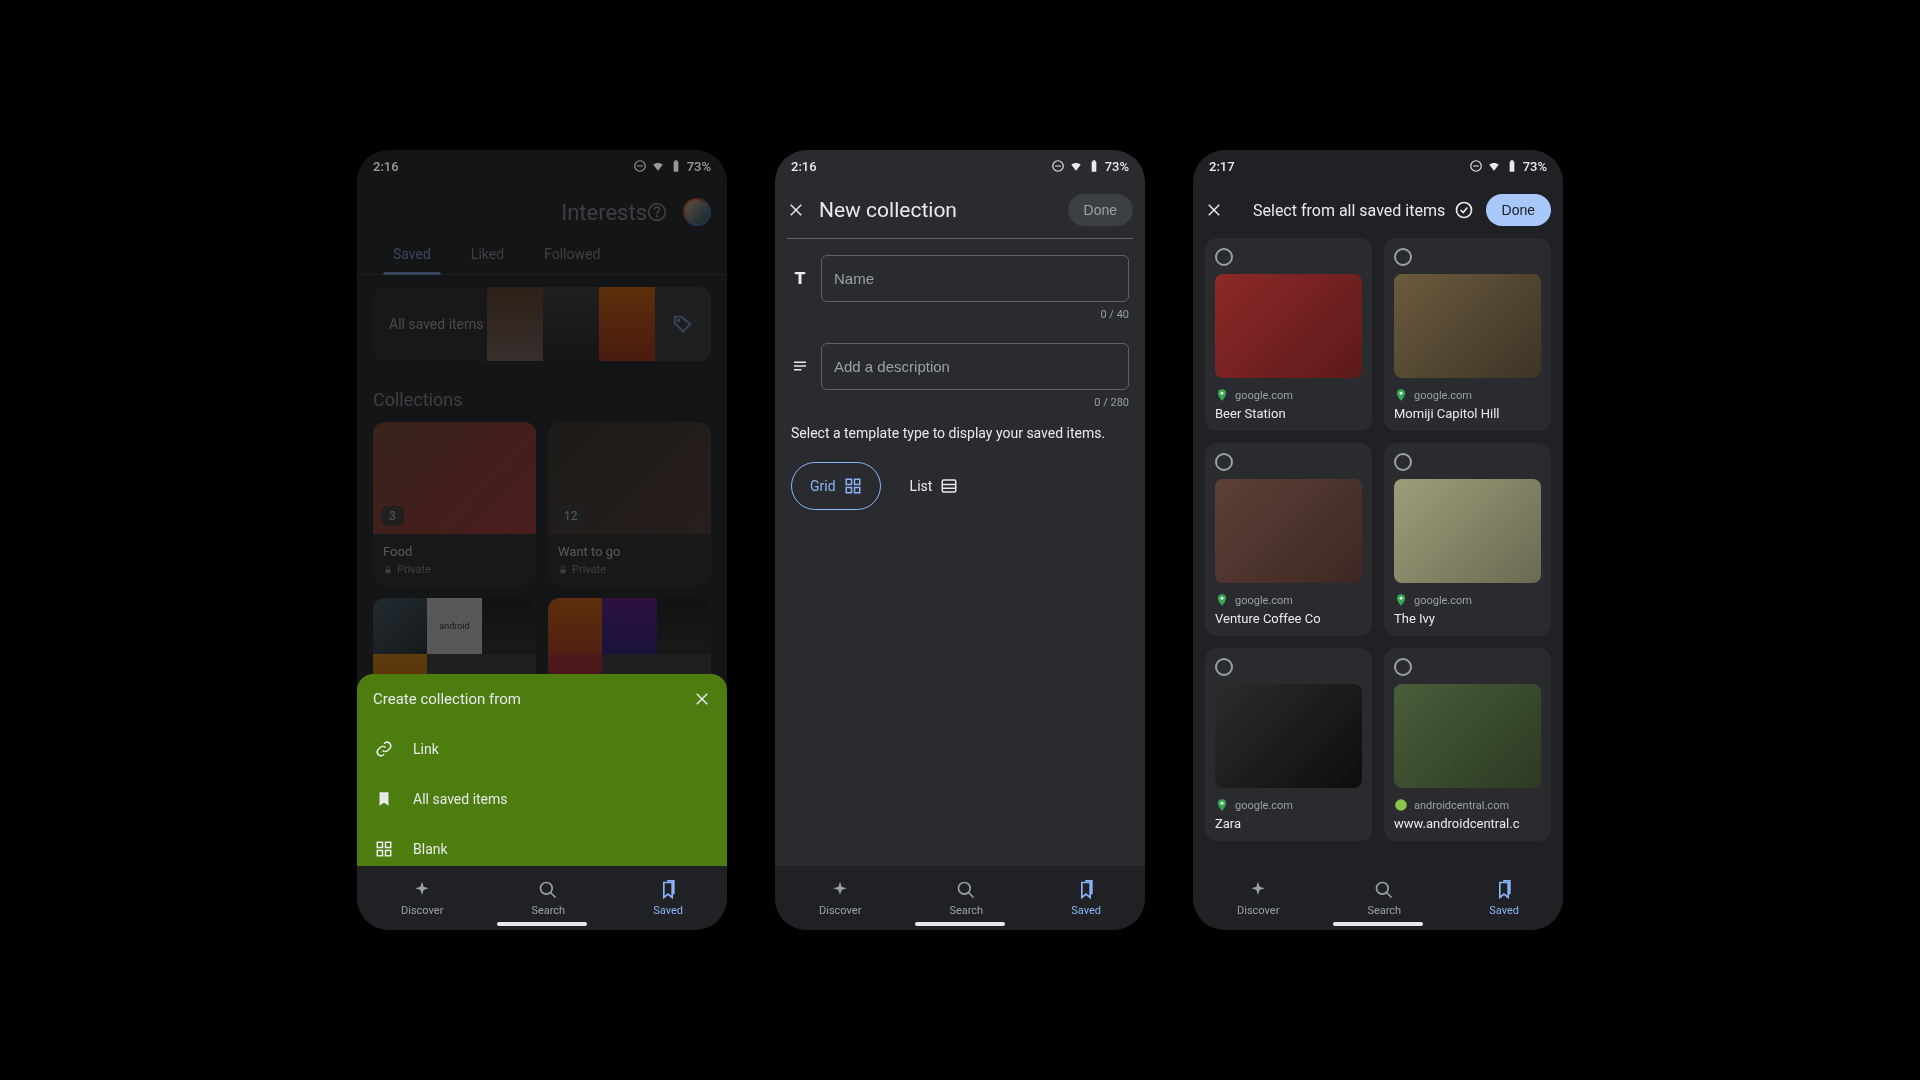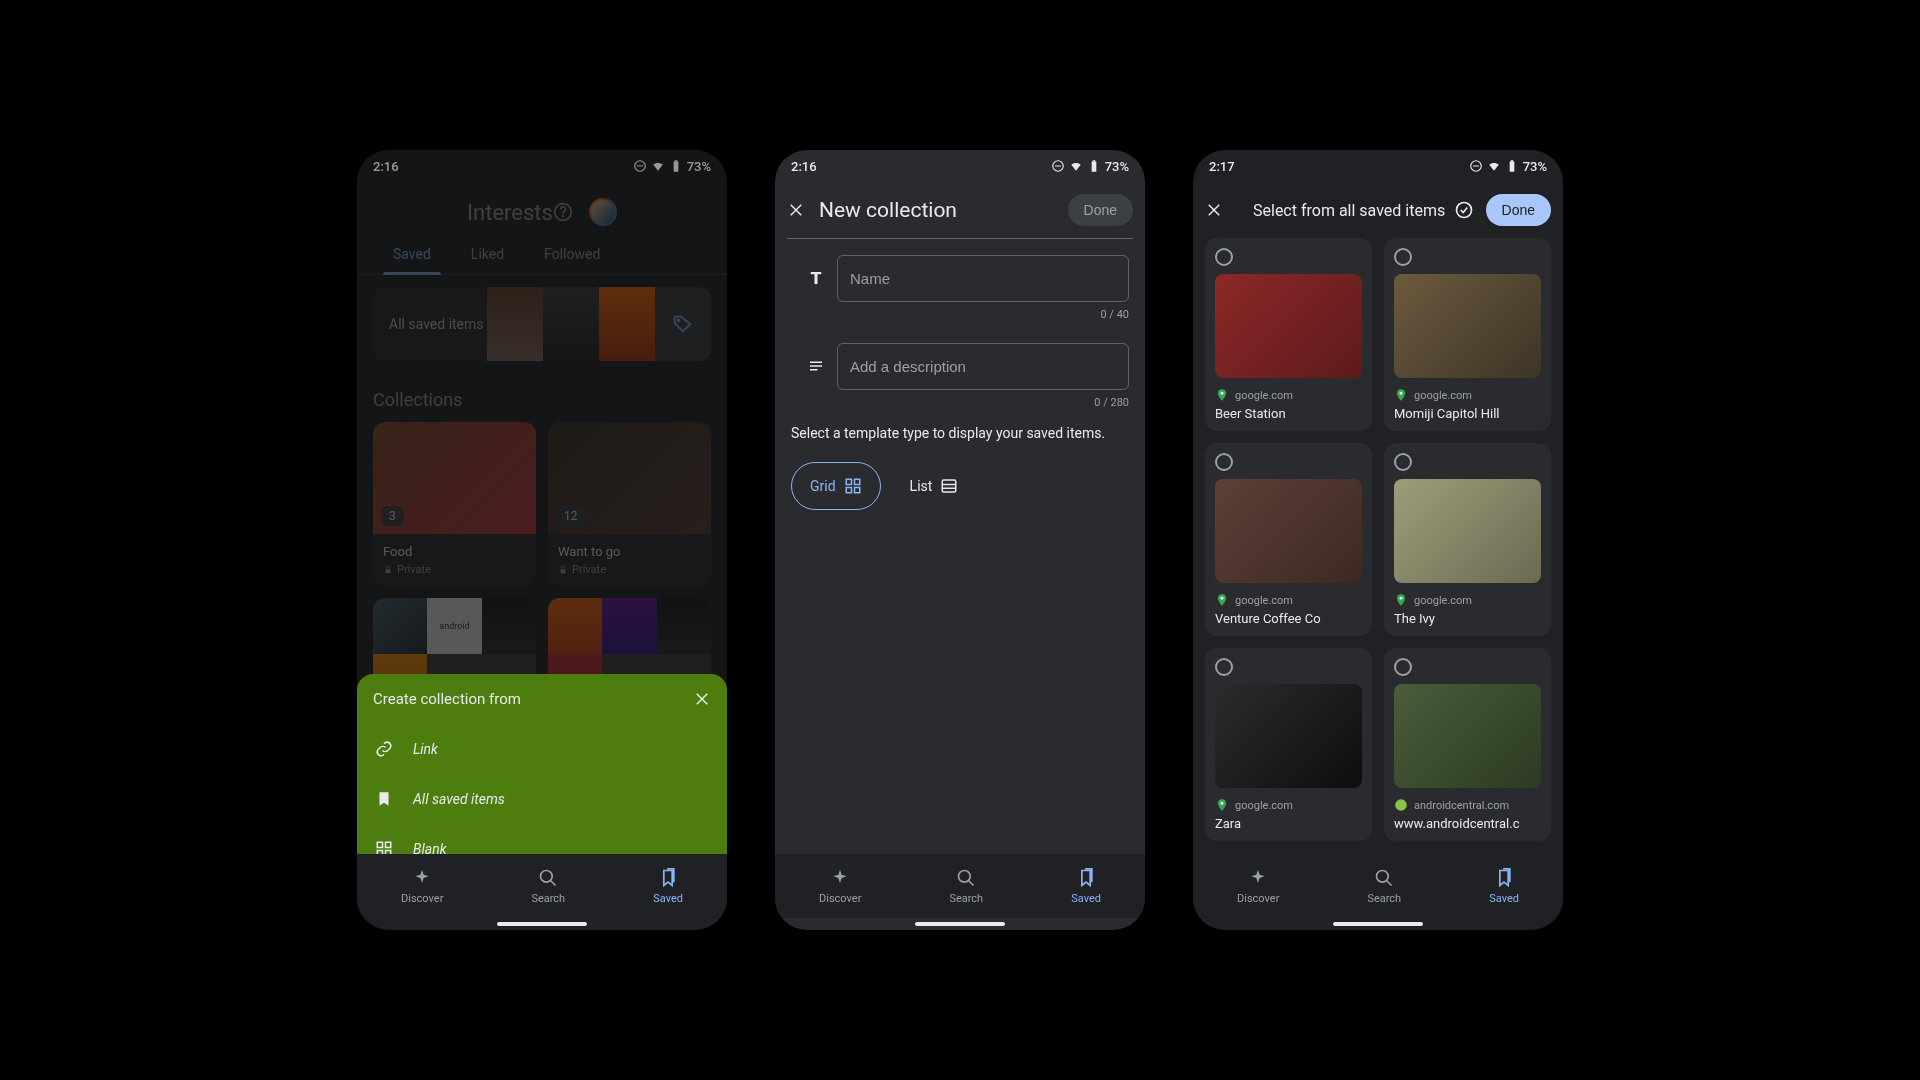--- a/index.html
+++ b/index.html
@@ -36,21 +36,21 @@
     color: #e8eaed;
   }
   .status-icons { display: flex; align-items: center; gap: 4px; }
   .status-icons svg { width: 14px; height: 14px; fill: #e8eaed; }
   .dimmed { opacity: 0.5; }
   
   .p1-header {
     padding: 16px 16px 8px;
     display: flex;
     align-items: center;
-    justify-content: center;
+    justify-content: flex-end;
   }
   .p1-title { font-size: 22px; color: #9aa0a6; }
   .p1-header-icons { display: flex; align-items: center; gap: 16px; }
   .help-icon { width: 20px; height: 20px; }
   .avatar {
     width: 28px; height: 28px; border-radius: 50%;
     background: linear-gradient(135deg, #fbbc04, #ea4335, #4285f4, #34a853);
     padding: 2px;
   }
   .avatar-inner { width:100%; height:100%; border-radius:50%; background: linear-gradient(135deg,#ffd89b,#19547b); }
@@ -120,26 +120,26 @@
     border-radius:16px 16px 0 0;
   }
   .sheet-header {
     display:flex; justify-content:space-between; align-items:center;
     padding:16px;
   }
   .sheet-title { font-size:15px; }
   .close-x{width:18px;height:18px;cursor:pointer;}
   .sheet-item {
     display:flex; align-items:center; gap:20px;
-    padding:16px 18px; font-size:14px;font-style:italic;
+    padding:16px 18px; font-size:14px;
   }
   .sheet-icon{width:18px;height:18px;}
   
   .nav-bar {
-    position:absolute; bottom:12px; left:0; right:0;
+    position:absolute; bottom:0; left:0; right:0;
     height:64px; background:#202124;
     display:flex; justify-content:space-around; align-items:center;
     border-top:0;
   }
   .nav-item {
     display:flex; flex-direction:column; align-items:center;
     gap:4px; font-size:11px; color:#9aa0a6;
   }
   .nav-item.active{color:#8ab4f8;}
   .nav-icon{width:20px;height:20px;}
@@ -154,21 +154,21 @@
   }
   .p2-left{display:flex;align-items:center;gap:14px;}
   .p2-title{font-size:21px;}
   .done-btn{
     background:#3c4043; color:#9aa0a6;
     border-radius:20px; padding:8px 16px; font-size:14px;
     border:none;
   }
   .done-btn.active{background:#a8c7fa;color:#202124;}
   .divider{height:1px;background:#5f6368;margin:0 12px;}
-  .form-row{display:flex;gap:12px;padding:16px 16px 6px;align-items:flex-start;margin-left:16px;}
+  .form-row{display:flex;gap:12px;padding:16px 16px 6px;align-items:flex-start;}
   .form-icon{width:18px;height:18px;margin-top:14px;flex-shrink:0;}
   .input-col{flex:1;}
   .text-input{
     width:100%; background:transparent;
     border:1px solid #5f6368; border-radius:6px;
     padding:14px 12px; color:#e8eaed; font-size:15px;
   }
   .text-input::placeholder{color:#9aa0a6;}
   .counter{text-align:right;font-size:11px;color:#9aa0a6;margin-top:6px;}
   .template-text{font-size:14px;padding:8px 16px;line-height:1.5;}

